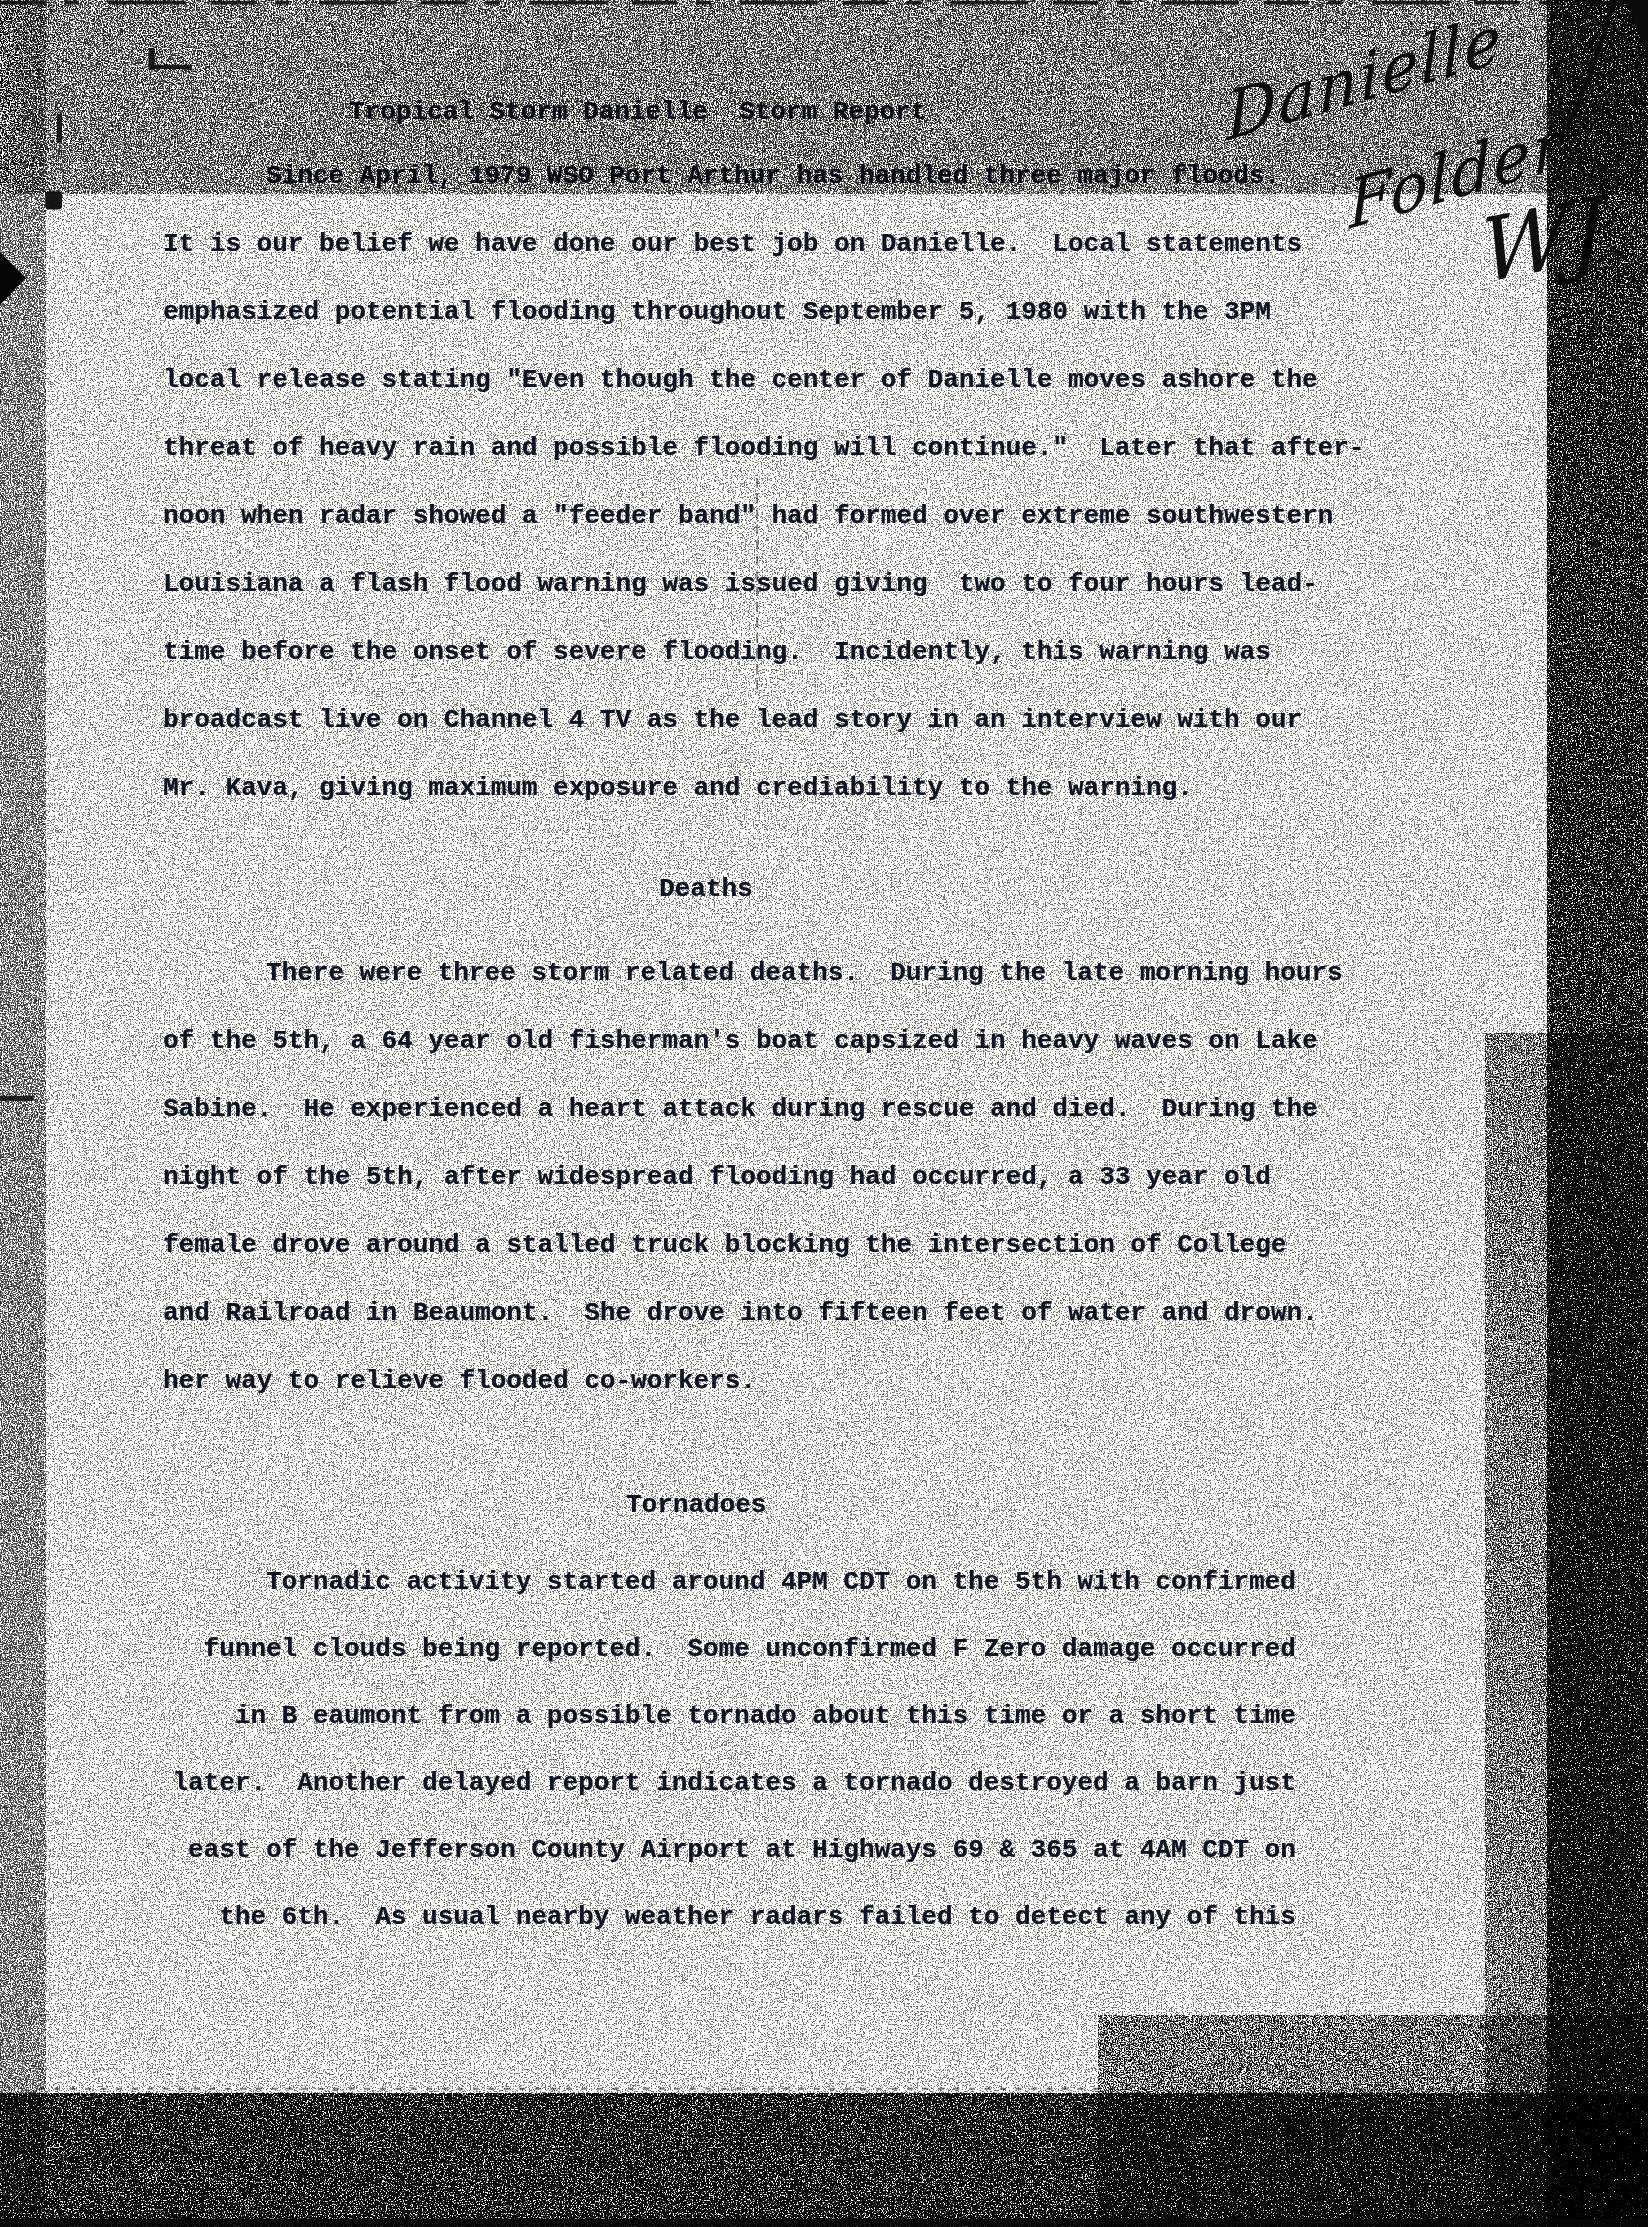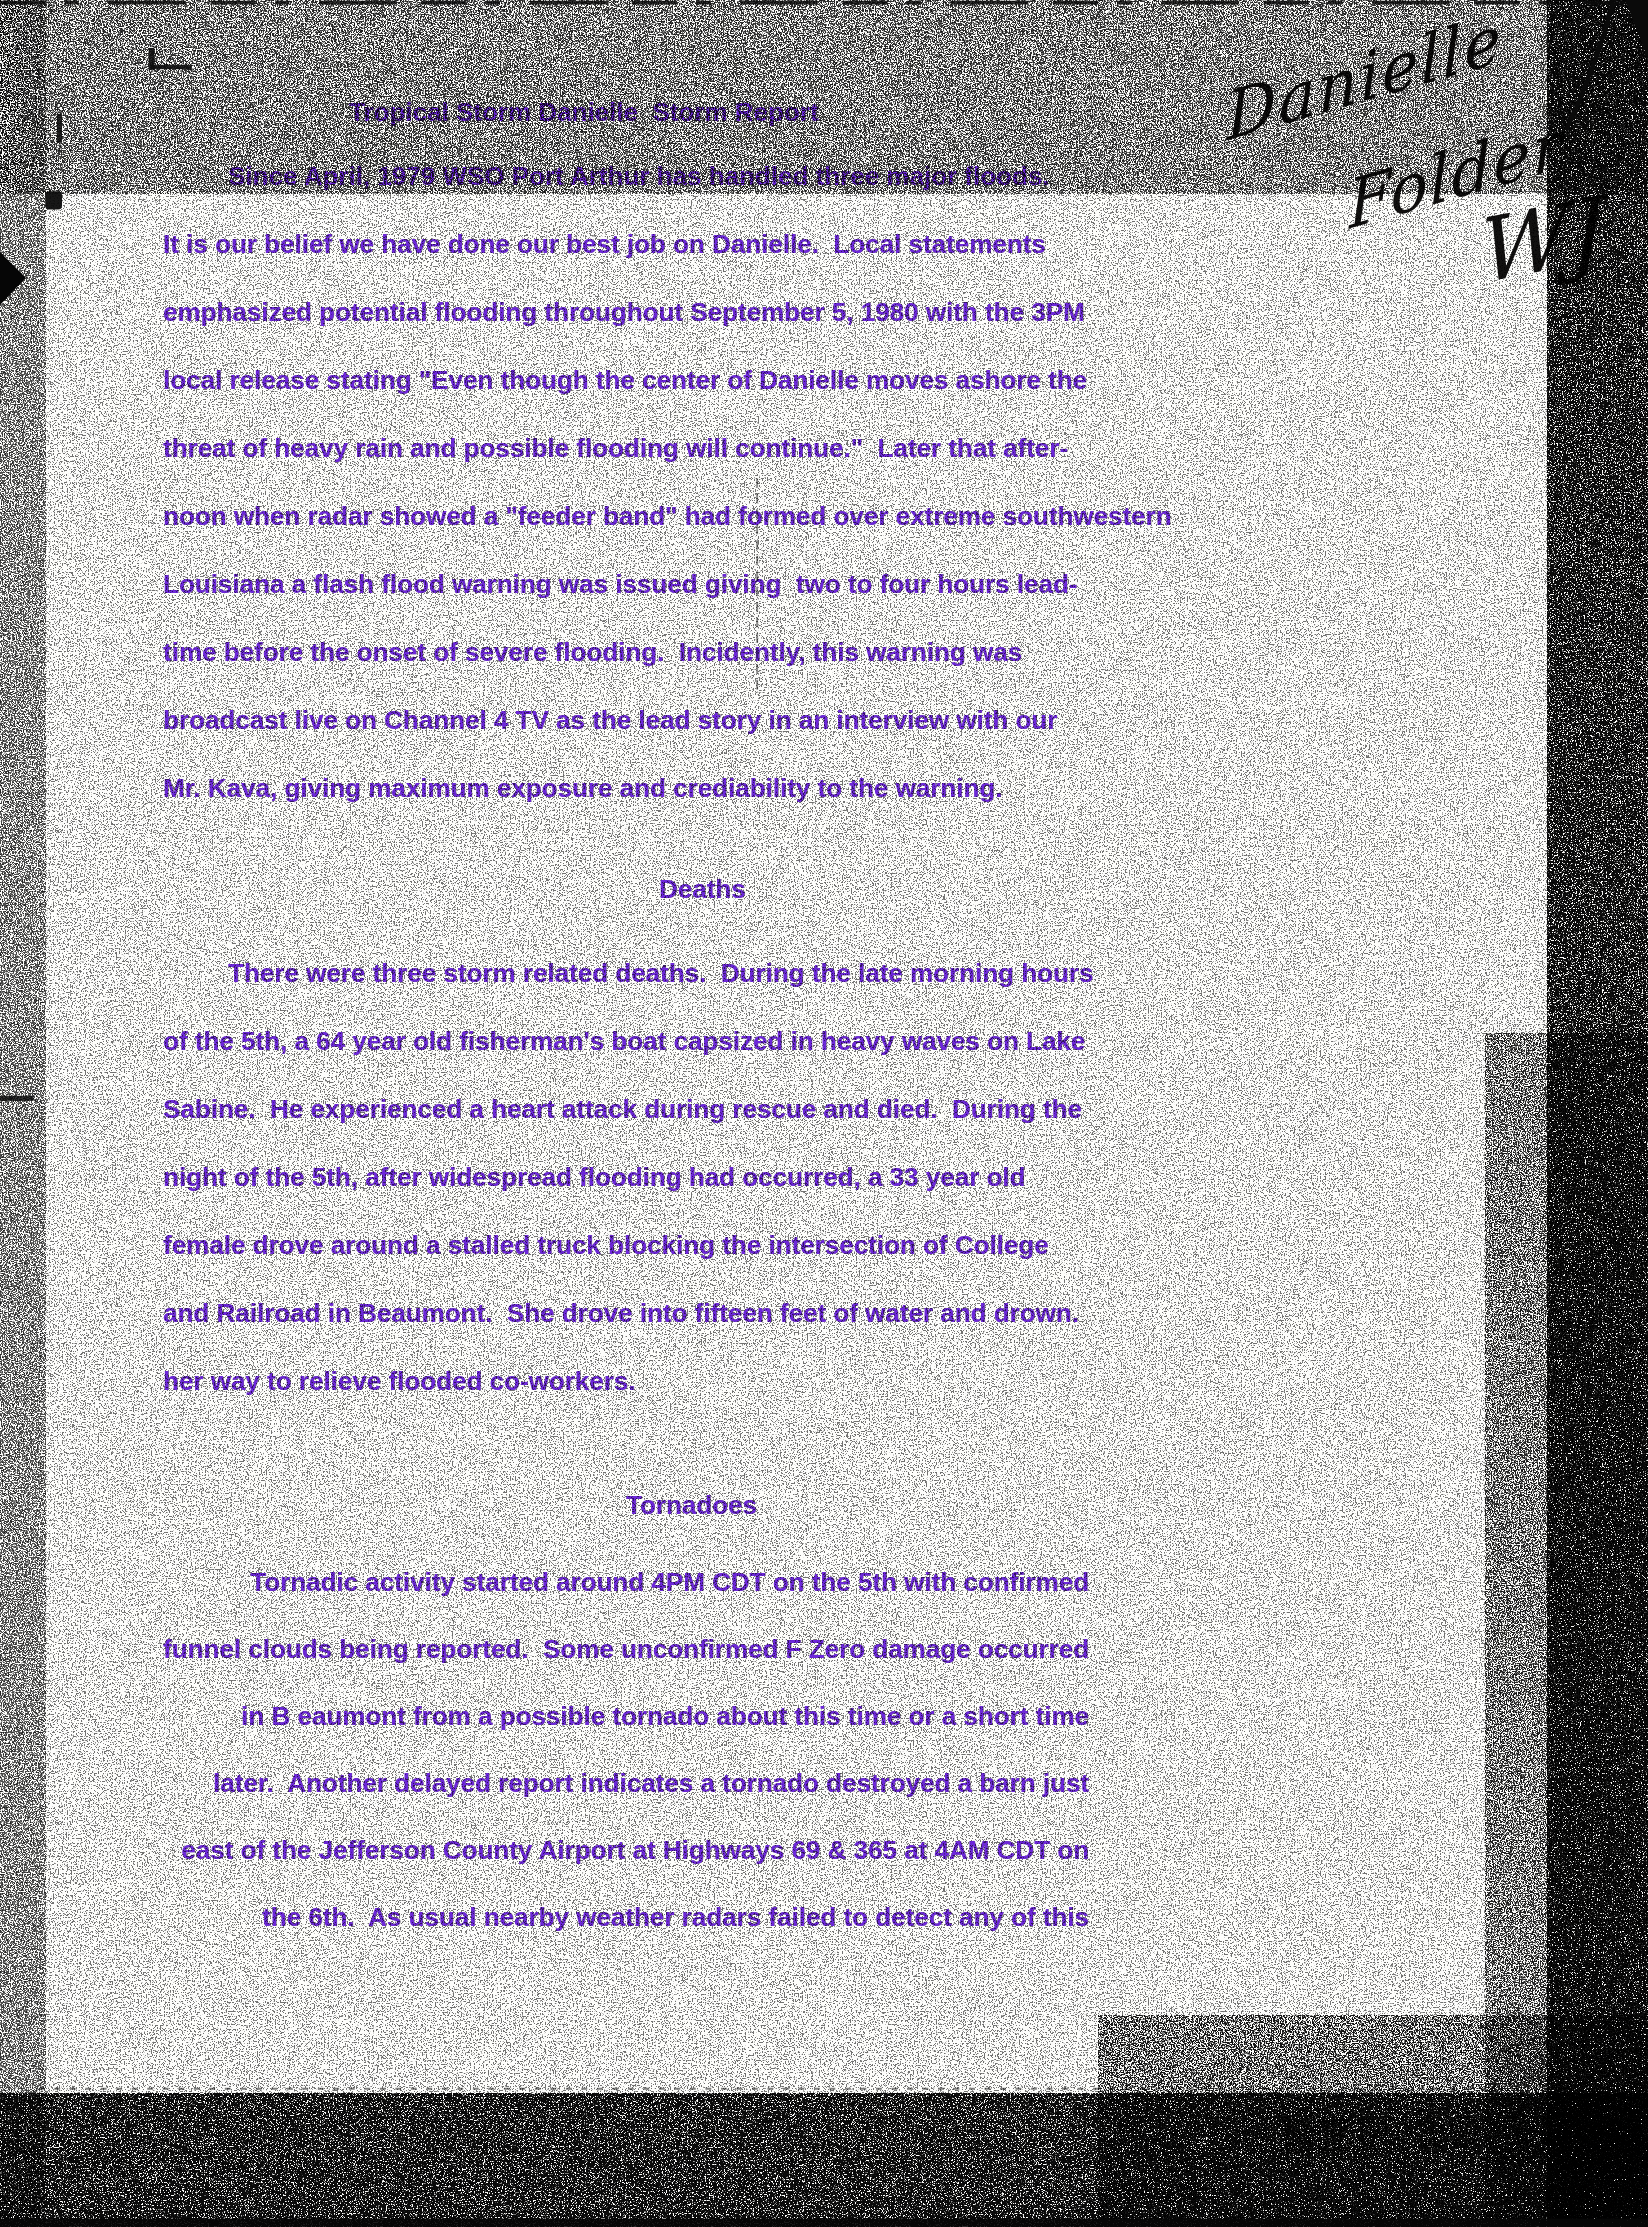--- a/index.html
+++ b/index.html
@@ -2,34 +2,34 @@
 <html style="font-size:10.3px"><head>
 <meta charset="utf-8">
 <style>
   html,body{margin:0;padding:0;background:#ffffff;overflow:hidden;}
   .page{
     position:relative;width:1648px;height:2227px;background:#fdfdfb;overflow:hidden;
   }
   
   .typed-layer{
     position:absolute;inset:0;
-    font-family:Liberation Sans, sans-serif;
-    font-weight:700;font-size:26px;color:#6d28d9;
+    font-family:Liberation Mono, monospace;
+    font-weight:700;font-size:26px;color:#0f172a;
     text-shadow:0.4px 0.4px 0 rgba(20,18,15,0.55);
   }
   .title{position:absolute;left:349px;top:97px;margin:0;font-size:26px;font-weight:700;white-space:pre;}
   .heading{position:absolute;margin:0;font-size:26px;font-weight:700;white-space:pre;}
   .h-deaths{left:659px;top:874px;}
   .h-tornadoes{left:626px;top:1490px;}
   .para{position:absolute;left:163px;line-height:68px;}
   .p1{top:142px;}
   .p2{top:939px;}
   .p3{top:1549px;line-height:67px;text-align:right;}
   .tline{white-space:pre;}
-  .indent{padding-left:65px;}
+  .indent{padding-left:103px;}
   
   .hw{
     position:absolute;font-family:"DejaVu Serif","Liberation Serif",serif;
     font-style:italic;color:#121110;white-space:pre;letter-spacing:1.9px;
   }
   .hw1{left:1221px;top:40px;font-size:65px;transform:rotate(-16deg) skewX(-14deg);}
   .hw2{left:1344px;top:137px;font-size:65px;transform:rotate(-16deg) skewX(-14deg);}
   .hw3{left:1480px;top:189px;font-size:87px;transform:rotate(-11deg) skewX(-10deg);}
   
   .stamp{

